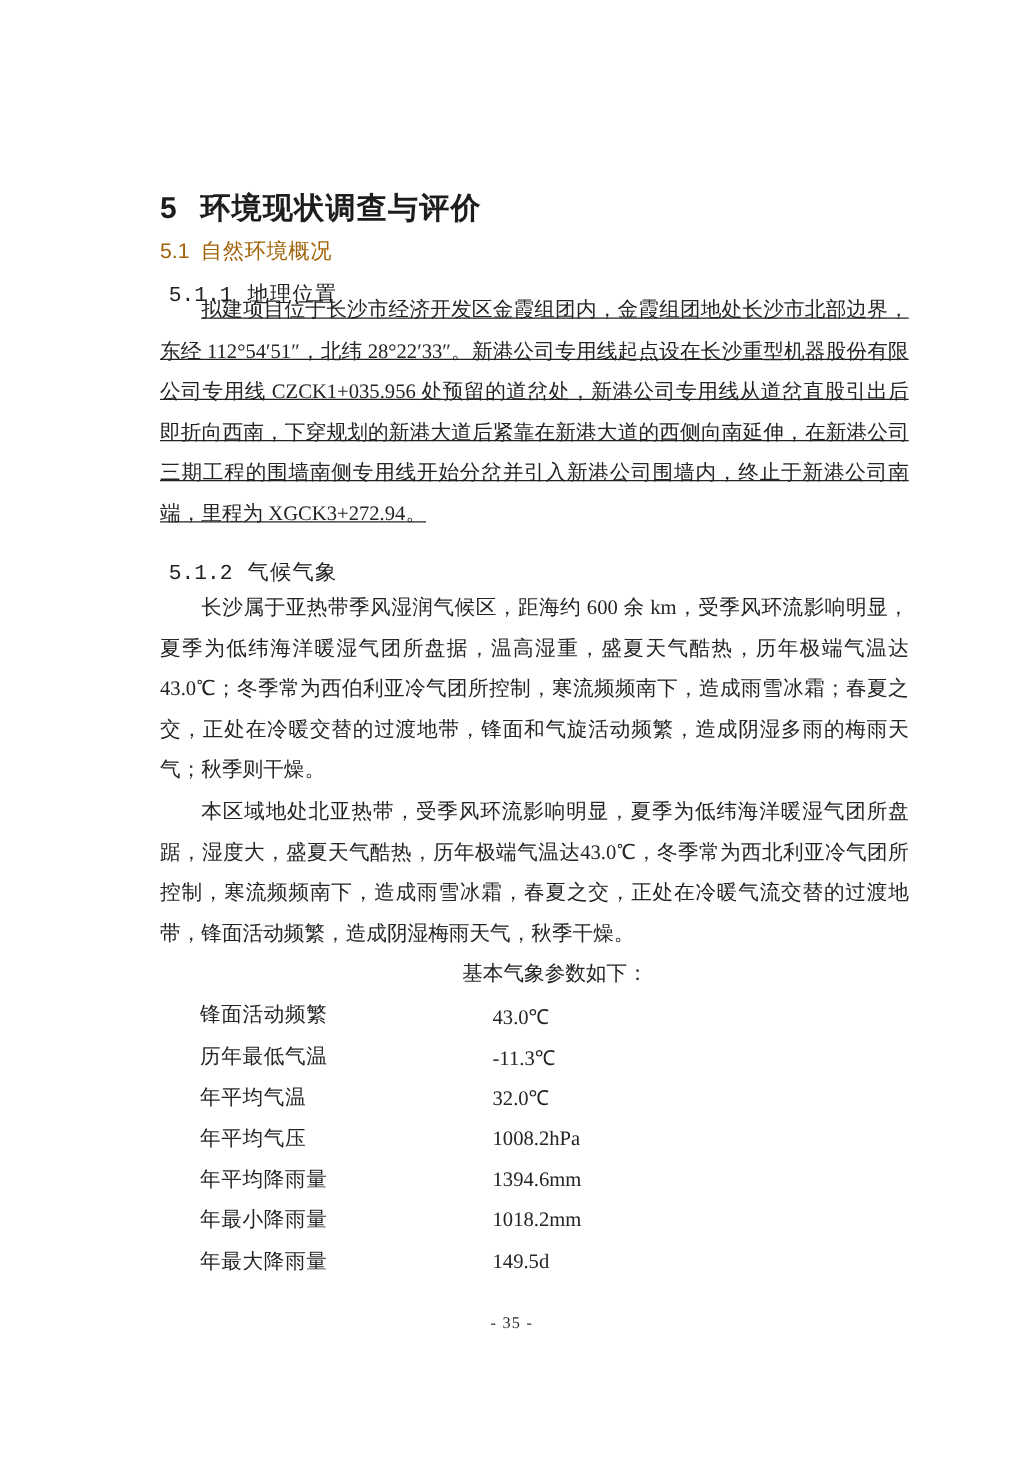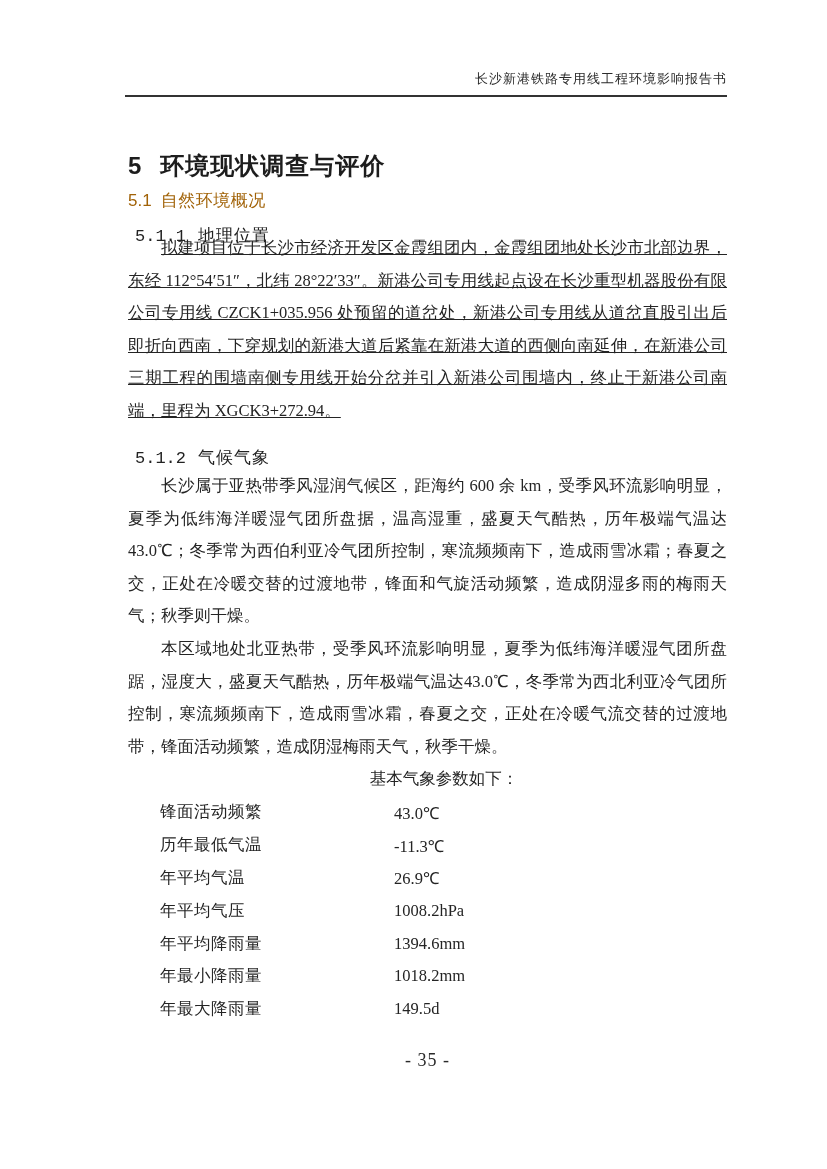--- a/index.html
+++ b/index.html
@@ -76,35 +76,32 @@
 
   .params {
     position: absolute; top: 796px; left: 32px; width: 560px;
     font-size: 16.5px;
   }
   .param-row { height: 32.8px; display: flex; align-items: center; }
   .param-label { width: 234px; letter-spacing: 0.5px; color: #242424; }
   .param-value { color: #242424; }
 
   .page-footer {
-    position: absolute; top: 1050px; left: 128px; width: 599px;
+    position: absolute; top: 1050px; left: 110px; width: 599px;
     text-align: center;
-    font-size: 18px;
+    font-size: 13px;
     color: #2a2a2a;
     letter-spacing: 1px;
   }
 </style>
 </head>
 <body>
 
 <div class="page">
 
-  <div class="page-header">
-    <span>长沙新港铁路专用线工程环境影响报告书</span>
-  </div>
 
   <div class="content">
 
     <div class="h1">
       <span class="sec-num">5</span><span>环境现状调查与评价</span>
     </div>
 
     <div class="h2">
       <span class="sec-num">5.1</span><span>自然环境概况</span>
     </div>
@@ -129,21 +126,21 @@
       <div class="param-row">
         <span class="param-label">锋面活动频繁</span>
         <span class="param-value">43.0℃</span>
       </div>
       <div class="param-row">
         <span class="param-label">历年最低气温</span>
         <span class="param-value">-11.3℃</span>
       </div>
       <div class="param-row">
         <span class="param-label">年平均气温</span>
-        <span class="param-value">26.9℃</span>
+        <span class="param-value">32.0℃</span>
       </div>
       <div class="param-row">
         <span class="param-label">年平均气压</span>
         <span class="param-value">1008.2hPa</span>
       </div>
       <div class="param-row">
         <span class="param-label">年平均降雨量</span>
         <span class="param-value">1394.6mm</span>
       </div>
       <div class="param-row">

